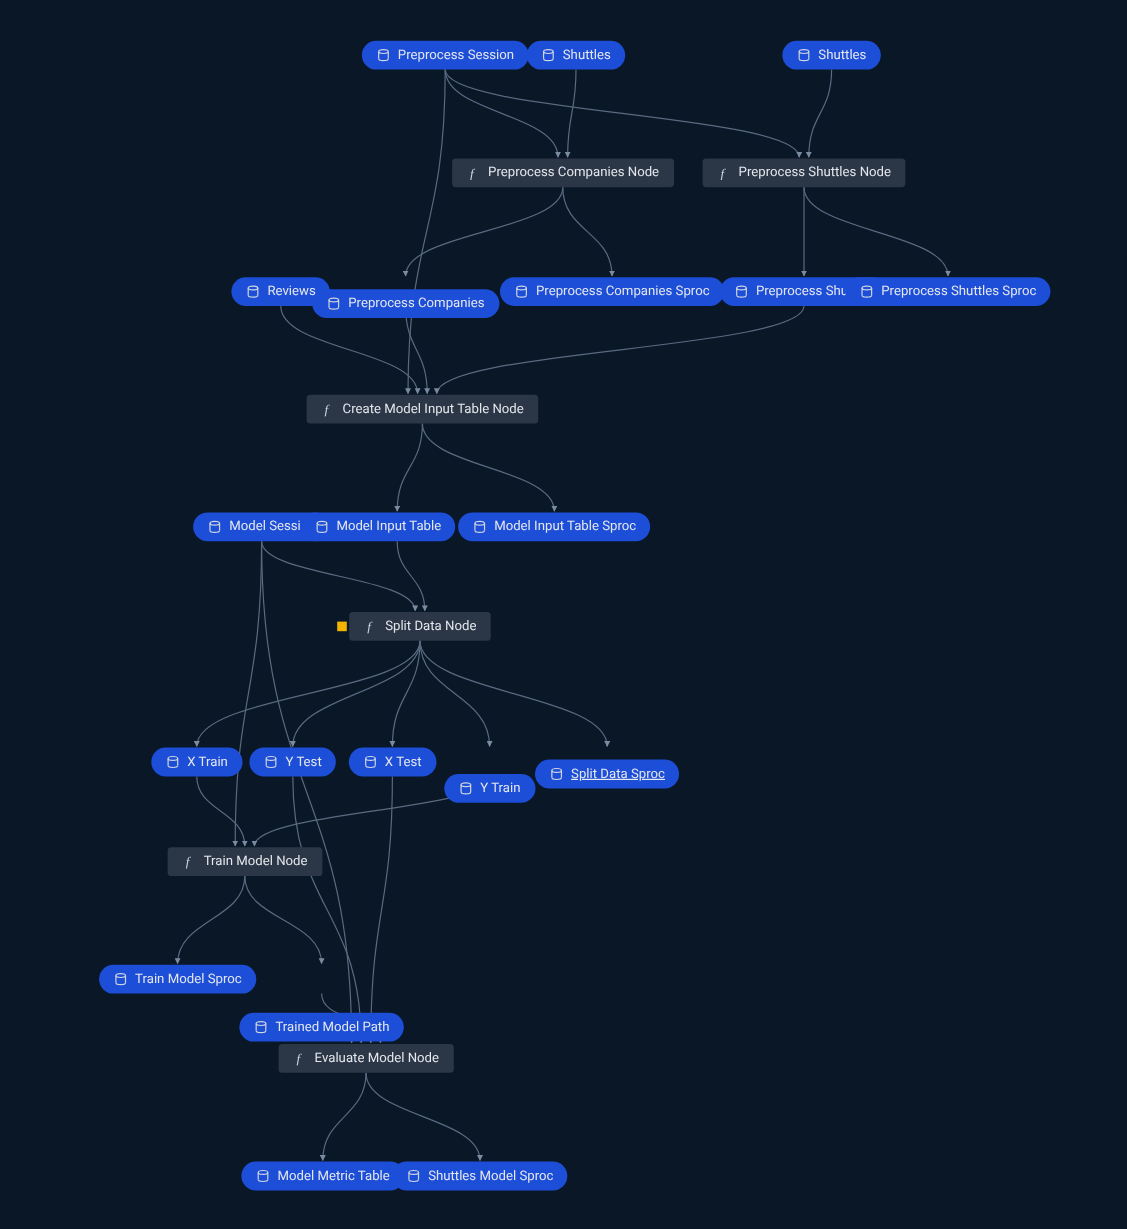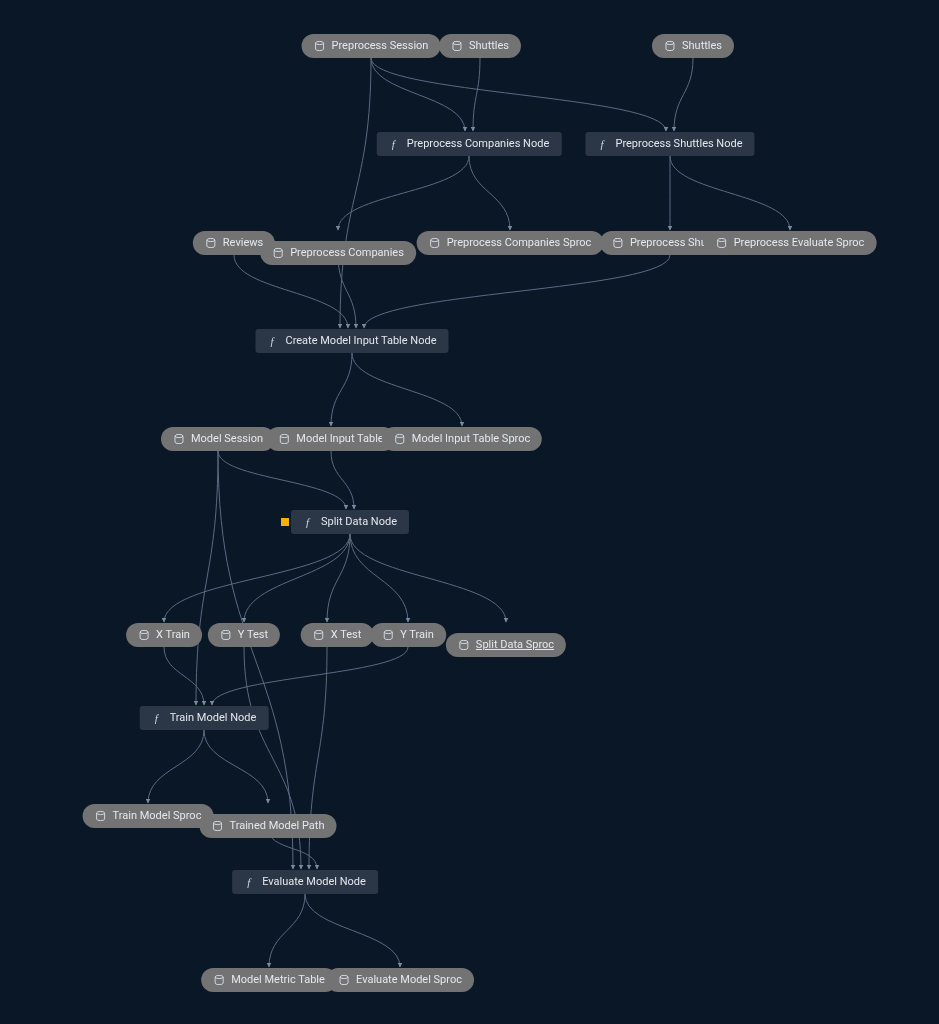--- a/index.html
+++ b/index.html
@@ -24,21 +24,21 @@
     display: inline-flex;
     align-items: center;
     gap: 6px;
     padding: 5px 12px;
     font-size: 11px;
     color: #e4e7ec;
     white-space: nowrap;
     transform: translate(-50%, -50%);
   }
   .node.pill {
-    background: #737373;
+    background: #1d4ed8;
     border-radius: 14px;
   }
   .node.rect {
     background: #2b3646;
     border-radius: 3px;
   }
   .node .icon {
     display: inline-flex;
     width: 12px;
     height: 12px;
@@ -198,42 +198,42 @@
     </div>
     <div class="node pill" style="left: 790px; top: 243px;">
       <span class="icon">
         <svg viewBox="0 0 12 12" width="12" height="12">
           <ellipse cx="6" cy="3" rx="4" ry="1.6" fill="none" stroke="#d0d6e0" stroke-width="1"></ellipse>
           <path d="M2 3 V9" stroke="#d0d6e0" stroke-width="1" fill="none"></path>
           <path d="M10 3 V9" stroke="#d0d6e0" stroke-width="1" fill="none"></path>
           <path d="M2 9 A4 1.6 0 0 0 10 9" stroke="#d0d6e0" stroke-width="1" fill="none"></path>
         </svg>
       </span>
-      <span class="lbl">Preprocess Evaluate Sproc</span>
+      <span class="lbl">Preprocess Shuttles Sproc</span>
     </div>
     <div class="node rect" style="left: 352px; top: 341px;">
       <span class="icon">
         <svg viewBox="0 0 12 12" width="12" height="12">
           <text x="3" y="10" font-size="11" font-style="italic" font-family="Georgia,serif" fill="#d0d6e0">f</text>
         </svg>
       </span>
       <span class="lbl">Create Model Input Table Node</span>
     </div>
     <div class="node pill" style="left: 218px; top: 439px;">
       <span class="icon">
         <svg viewBox="0 0 12 12" width="12" height="12">
           <ellipse cx="6" cy="3" rx="4" ry="1.6" fill="none" stroke="#d0d6e0" stroke-width="1"></ellipse>
           <path d="M2 3 V9" stroke="#d0d6e0" stroke-width="1" fill="none"></path>
           <path d="M10 3 V9" stroke="#d0d6e0" stroke-width="1" fill="none"></path>
           <path d="M2 9 A4 1.6 0 0 0 10 9" stroke="#d0d6e0" stroke-width="1" fill="none"></path>
         </svg>
       </span>
       <span class="lbl">Model Session</span>
     </div>
-    <div class="node pill" style="left: 331px; top: 439px;">
+    <div class="node pill" style="left: 315px; top: 439px;">
       <span class="icon">
         <svg viewBox="0 0 12 12" width="12" height="12">
           <ellipse cx="6" cy="3" rx="4" ry="1.6" fill="none" stroke="#d0d6e0" stroke-width="1"></ellipse>
           <path d="M2 3 V9" stroke="#d0d6e0" stroke-width="1" fill="none"></path>
           <path d="M10 3 V9" stroke="#d0d6e0" stroke-width="1" fill="none"></path>
           <path d="M2 9 A4 1.6 0 0 0 10 9" stroke="#d0d6e0" stroke-width="1" fill="none"></path>
         </svg>
       </span>
       <span class="lbl">Model Input Table</span>
     </div>
@@ -271,32 +271,32 @@
       <span class="icon">
         <svg viewBox="0 0 12 12" width="12" height="12">
           <ellipse cx="6" cy="3" rx="4" ry="1.6" fill="none" stroke="#d0d6e0" stroke-width="1"></ellipse>
           <path d="M2 3 V9" stroke="#d0d6e0" stroke-width="1" fill="none"></path>
           <path d="M10 3 V9" stroke="#d0d6e0" stroke-width="1" fill="none"></path>
           <path d="M2 9 A4 1.6 0 0 0 10 9" stroke="#d0d6e0" stroke-width="1" fill="none"></path>
         </svg>
       </span>
       <span class="lbl">Y Test</span>
     </div>
-    <div class="node pill" style="left: 337px; top: 635px;">
+    <div class="node pill" style="left: 327px; top: 635px;">
       <span class="icon">
         <svg viewBox="0 0 12 12" width="12" height="12">
           <ellipse cx="6" cy="3" rx="4" ry="1.6" fill="none" stroke="#d0d6e0" stroke-width="1"></ellipse>
           <path d="M2 3 V9" stroke="#d0d6e0" stroke-width="1" fill="none"></path>
           <path d="M10 3 V9" stroke="#d0d6e0" stroke-width="1" fill="none"></path>
           <path d="M2 9 A4 1.6 0 0 0 10 9" stroke="#d0d6e0" stroke-width="1" fill="none"></path>
         </svg>
       </span>
       <span class="lbl">X Test</span>
     </div>
-    <div class="node pill" style="left: 408px; top: 635px;">
+    <div class="node pill" style="left: 408px; top: 657px;">
       <span class="icon">
         <svg viewBox="0 0 12 12" width="12" height="12">
           <ellipse cx="6" cy="3" rx="4" ry="1.6" fill="none" stroke="#d0d6e0" stroke-width="1"></ellipse>
           <path d="M2 3 V9" stroke="#d0d6e0" stroke-width="1" fill="none"></path>
           <path d="M10 3 V9" stroke="#d0d6e0" stroke-width="1" fill="none"></path>
           <path d="M2 9 A4 1.6 0 0 0 10 9" stroke="#d0d6e0" stroke-width="1" fill="none"></path>
         </svg>
       </span>
       <span class="lbl">Y Train</span>
     </div>
@@ -323,21 +323,21 @@
       <span class="icon">
         <svg viewBox="0 0 12 12" width="12" height="12">
           <ellipse cx="6" cy="3" rx="4" ry="1.6" fill="none" stroke="#d0d6e0" stroke-width="1"></ellipse>
           <path d="M2 3 V9" stroke="#d0d6e0" stroke-width="1" fill="none"></path>
           <path d="M10 3 V9" stroke="#d0d6e0" stroke-width="1" fill="none"></path>
           <path d="M2 9 A4 1.6 0 0 0 10 9" stroke="#d0d6e0" stroke-width="1" fill="none"></path>
         </svg>
       </span>
       <span class="lbl">Train Model Sproc</span>
     </div>
-    <div class="node pill" style="left: 268px; top: 826px;">
+    <div class="node pill" style="left: 268px; top: 856px;">
       <span class="icon">
         <svg viewBox="0 0 12 12" width="12" height="12">
           <ellipse cx="6" cy="3" rx="4" ry="1.6" fill="none" stroke="#d0d6e0" stroke-width="1"></ellipse>
           <path d="M2 3 V9" stroke="#d0d6e0" stroke-width="1" fill="none"></path>
           <path d="M10 3 V9" stroke="#d0d6e0" stroke-width="1" fill="none"></path>
           <path d="M2 9 A4 1.6 0 0 0 10 9" stroke="#d0d6e0" stroke-width="1" fill="none"></path>
         </svg>
       </span>
       <span class="lbl">Trained Model Path</span>
     </div>
@@ -362,16 +362,16 @@
     </div>
     <div class="node pill" style="left: 400px; top: 980px;">
       <span class="icon">
         <svg viewBox="0 0 12 12" width="12" height="12">
           <ellipse cx="6" cy="3" rx="4" ry="1.6" fill="none" stroke="#d0d6e0" stroke-width="1"></ellipse>
           <path d="M2 3 V9" stroke="#d0d6e0" stroke-width="1" fill="none"></path>
           <path d="M10 3 V9" stroke="#d0d6e0" stroke-width="1" fill="none"></path>
           <path d="M2 9 A4 1.6 0 0 0 10 9" stroke="#d0d6e0" stroke-width="1" fill="none"></path>
         </svg>
       </span>
-      <span class="lbl">Evaluate Model Sproc</span>
+      <span class="lbl">Shuttles Model Sproc</span>
     </div>
     <div class="badge" style="left: 284.969px; top: 522px;"></div>
   </div>
 
 </body></html>

